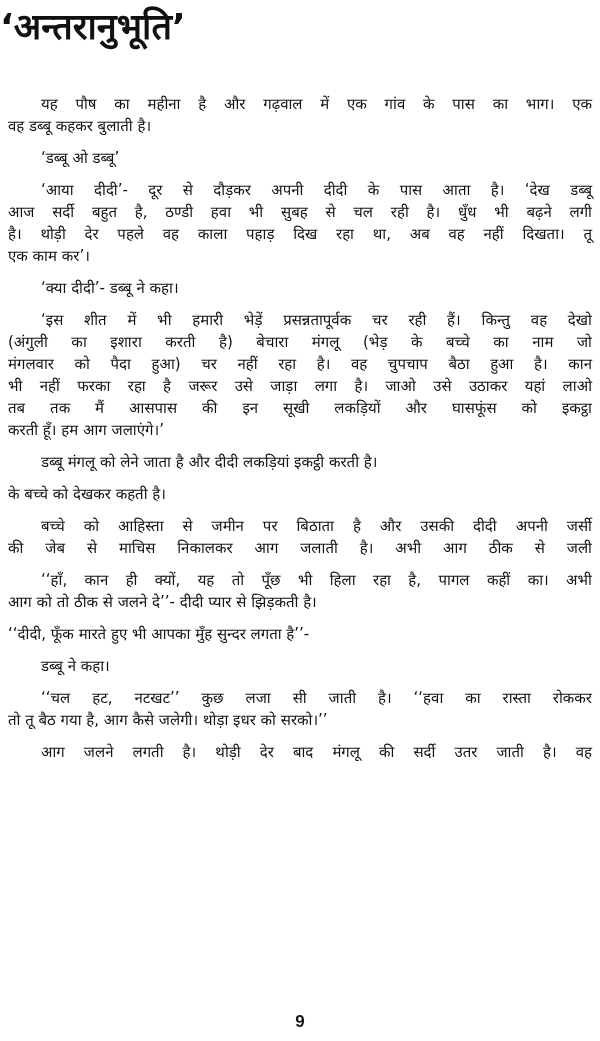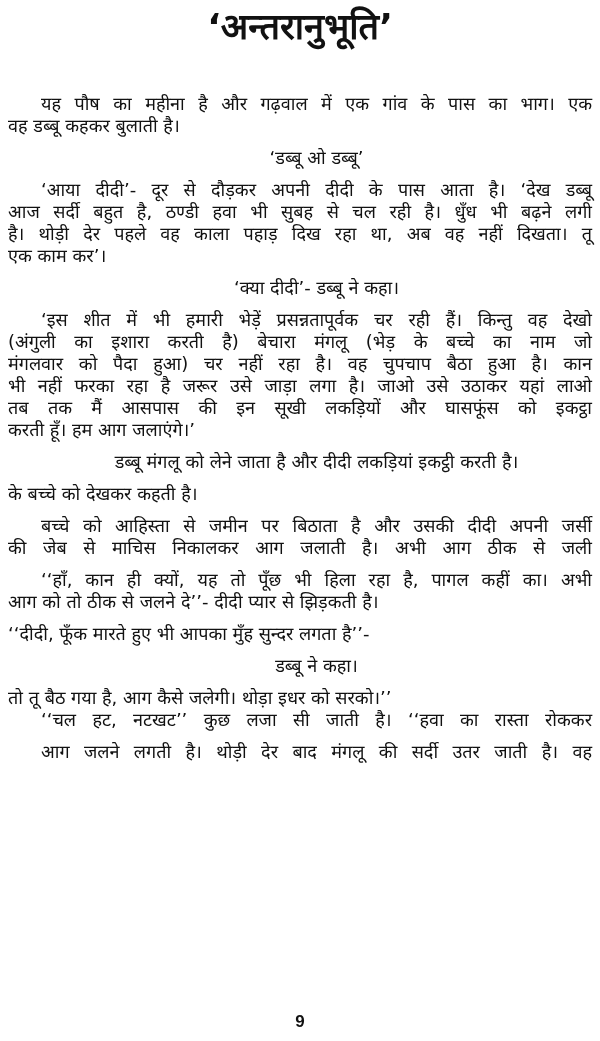--- a/index.html
+++ b/index.html
@@ -1,32 +1,32 @@
 <!DOCTYPE html>
 <html><head>
 <meta charset="utf-8">
 <style>
   html, body { margin: 0; padding: 0; background: #ffffff; }
   body {
     width: 600px; height: 1041px; overflow: hidden; position: relative;
     font-family: "DejaVu Sans", sans-serif; color: #111;
   }
   .title {
-    position: absolute; top: 2px; left: 0; width: 600px; text-align: center;
+    position: absolute; top: 2px; left: 0; width: 600px; 
     font-size: 36px; line-height: 50px; font-weight: bold; letter-spacing: 0px;
   }
   .body-text {
     position: absolute; top: 93px; left: 8px; width: 584px;
   }
   .line {
-    display: block; height: 22px; line-height: 22px; font-size: 18px;
+    display: block; height: 22px; line-height: 22px; font-size: 15px;
     white-space: nowrap; overflow: visible;
   }
   .line.justify { text-align: justify; text-align-last: justify; }
-  .line.indent { padding-left: 33px; text-align: center; }
+  .line.indent { padding-left: 33px; }
   .para-gap { height: 10px; }
   .page-number {
     position: absolute; top: 1012px; left: 0; width: 600px; text-align: center;
     font-size: 17px; font-family: "Liberation Sans", sans-serif; font-weight: bold;
   }
 </style>
 </head>
 <body>
 
 <div class="title">‘अन्तरानुभूति’</div>
@@ -93,22 +93,22 @@
     <span class="line">‘‘दीदी, फूँक मारते हुए भी आपका मुँह सुन्दर लगता है’’-</span>
   </div>
   <div class="para-gap"></div>
 
   <div>
     <span class="line indent">डब्बू ने कहा।</span>
   </div>
   <div class="para-gap"></div>
 
   <div>
+    <span class="line indent justify">‘‘चल हट, नटखट’’ कुछ लजा सी जाती है। ‘‘हवा का रास्ता रोककर</span>
     <span class="line">तो तू बैठ गया है, आग कैसे जलेगी। थोड़ा इधर को सरको।’’</span>
-    <span class="line indent justify">‘‘चल हट, नटखट’’ कुछ लजा सी जाती है। ‘‘हवा का रास्ता रोककर</span>
   </div>
   <div class="para-gap"></div>
 
   <div>
     <span class="line indent justify">आग जलने लगती है। थोड़ी देर बाद मंगलू की सर्दी उतर जाती है। वह</span>
   </div>
 </div>
 
 <div class="page-number">9</div>
 

